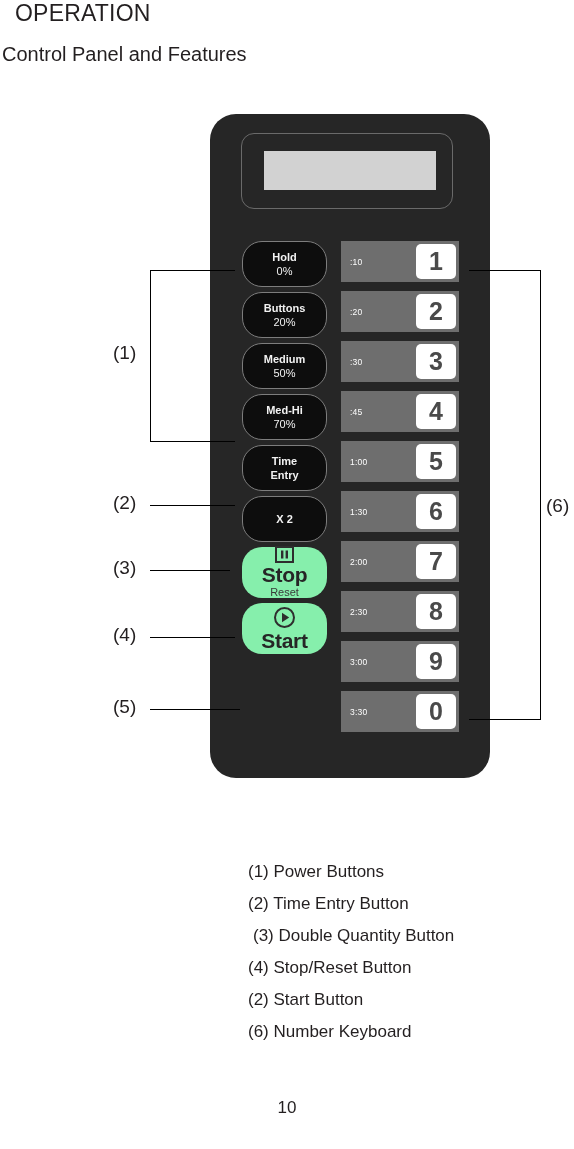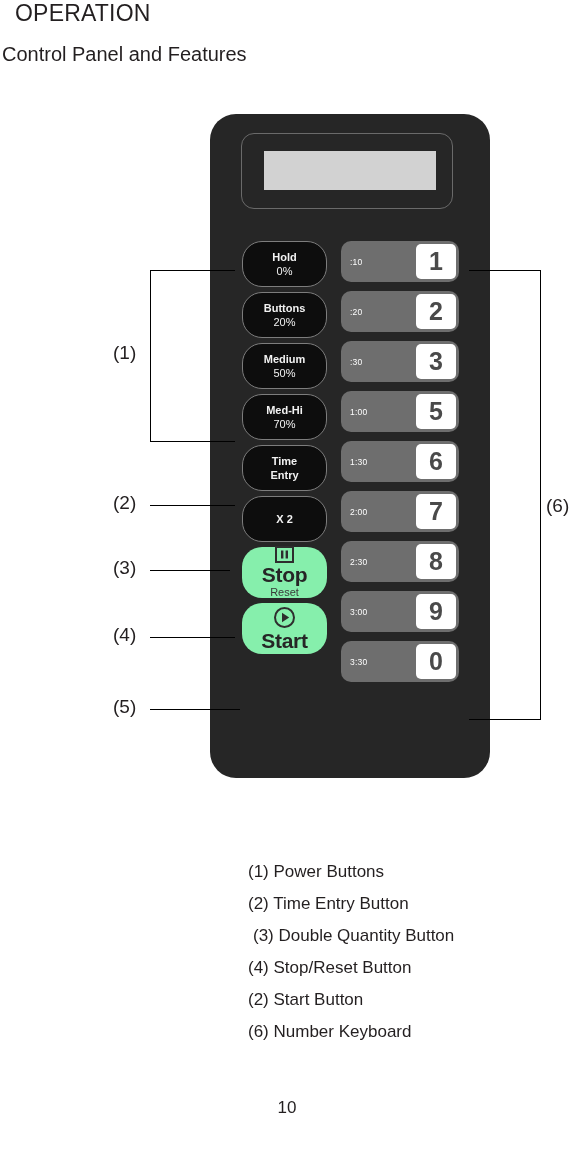--- a/index.html
+++ b/index.html
@@ -127,21 +127,21 @@
     position: absolute;
     left: 131px;
     top: 127px;
     width: 118px;
   }
   .key-row {
     position: relative;
     width: 118px;
     height: 41px;
     background: #6e6e6e;
-    border-radius: 10px;
+    border-radius: 0;
     margin-bottom: 9px;
   }
   .key-time {
     position: absolute;
     left: 9px;
     top: 50%;
     transform: translateY(-50%);
     font-size: 8.5px;
     color: #ffffff;
     letter-spacing: 0.2px;
@@ -278,20 +278,24 @@
     </div>
     <div class="key-row">
       <span class="key-time">:20</span>
       <span class="key-digit">2</span>
     </div>
     <div class="key-row">
       <span class="key-time">:30</span>
       <span class="key-digit">3</span>
     </div>
     <div class="key-row">
+      <span class="key-time">:45</span>
+      <span class="key-digit">4</span>
+    </div>
+    <div class="key-row">
       <span class="key-time">1:00</span>
       <span class="key-digit">5</span>
     </div>
     <div class="key-row">
       <span class="key-time">1:30</span>
       <span class="key-digit">6</span>
     </div>
     <div class="key-row">
       <span class="key-time">2:00</span>
       <span class="key-digit">7</span>

